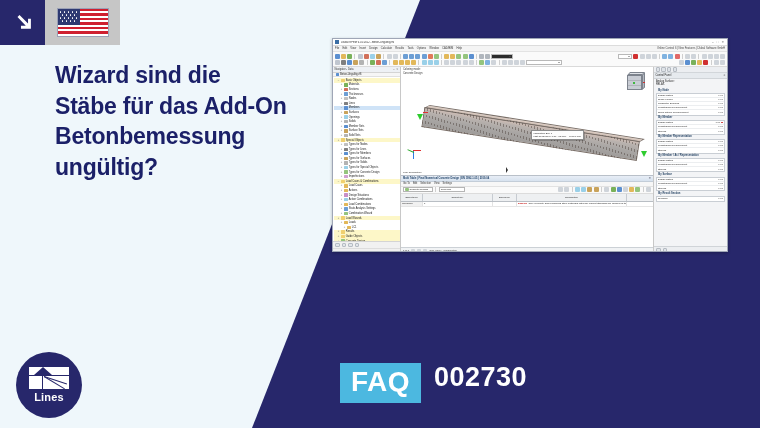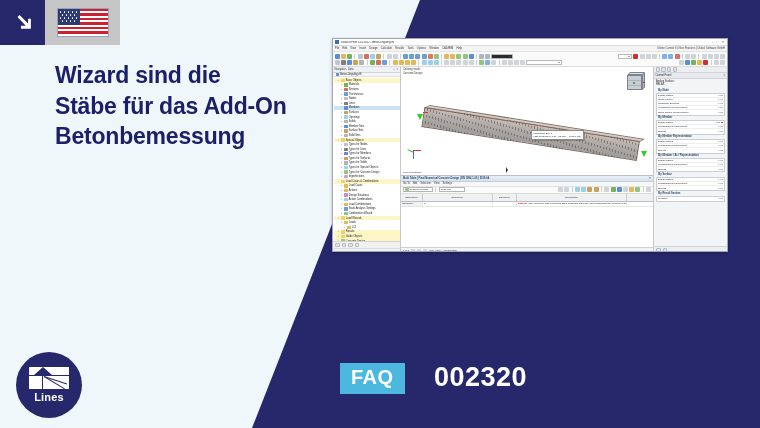--- a/index.html
+++ b/index.html
@@ -61,21 +61,21 @@
       background:#fff; }
   #logo-mark .lm-v { position:absolute; top:9px; left:13px; width:1.4px; height:13px; background:#27276b; }
   #logo-mark .lm-r1 { position:absolute; top:9px; left:15px; width:24px; height:1.3px; background:#27276b; transform-origin:left center; transform:rotate(18deg); }
   #logo-mark .lm-r2 { position:absolute; top:9px; left:15px; width:24px; height:1.3px; background:#27276b; transform-origin:left center; transform:rotate(31deg); }
   #logo-text { color:#fff; font-size:11px; font-weight:bold; margin-top:2px; letter-spacing:0.2px; }
 
   
   #faq-tag {
     position:absolute; left:340px; top:363px;
     background:#4cb8e0; color:#ffffff;
-    font-size:20px; font-weight:bold;
+    font-size:28px; font-weight:bold;
     padding:3px 11px 5px 11px; letter-spacing:0.5px;
   }
   #faq-num {
     position:absolute; left:434px; top:362px;
     color:#ffffff; font-size:27px; font-weight:bold; letter-spacing:0.5px;
   }
 
   
   #app {
     position:absolute; left:332px; top:38px; width:396px; height:214px;
@@ -268,36 +268,37 @@
       <div class="star" style="left:12px;top:11px"></div>
         <div class="star" style="left:16px;top:11px"></div>
     </div>
   </div>
 </div>
 
 <div id="headline">
   <div>Wizard sind die</div>
   <div>Stäbe für das Add-On</div>
   <div>Betonbemessung</div>
+  <div>ungültig?</div>
 </div>
 
 <div id="logo">
   <div id="logo-mark">
     <div class="lm-top"></div>
       <div class="lm-tri"></div>
     <div class="lm-bot"></div>
       <div class="lm-v"></div>
     <div class="lm-r1"></div>
       <div class="lm-r2"></div>
   </div>
   <div id="logo-text">Lines</div>
 </div>
 
 <div id="faq-tag">FAQ</div>
-<div id="faq-num">002320</div>
+<div id="faq-num">002730</div>
 
 <div id="app">
 
   <div class="titlebar">
     <div class="tb-icon"></div>
     <div class="tb-title">Dlubal RFEM 6.01.0012 - Beton-Unguiltig.rf6</div>
     <div class="tb-btns">
       <span>–</span>
       <span>□</span>
       <span>✕</span>

